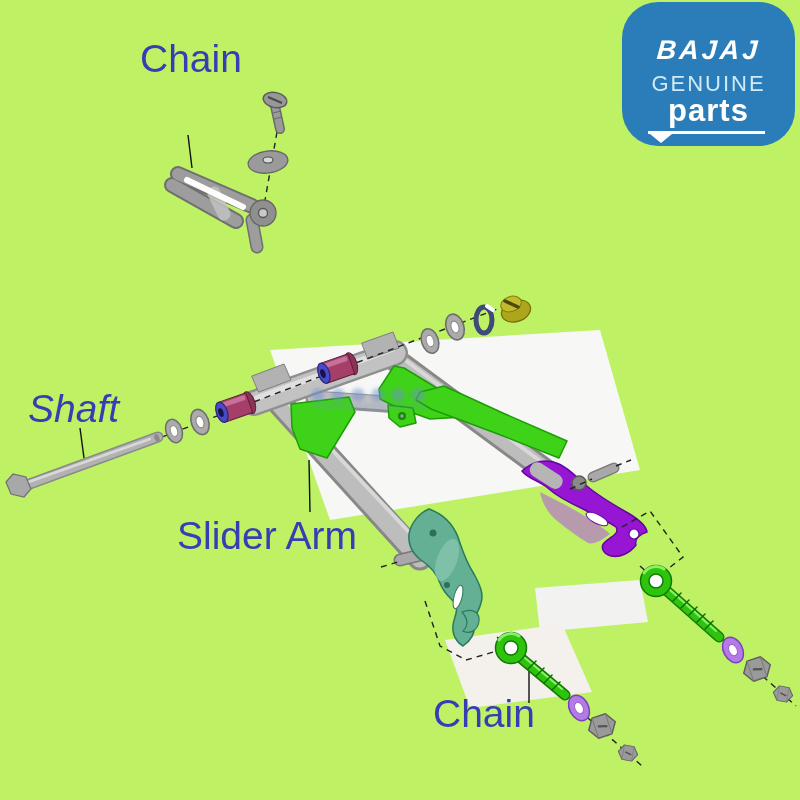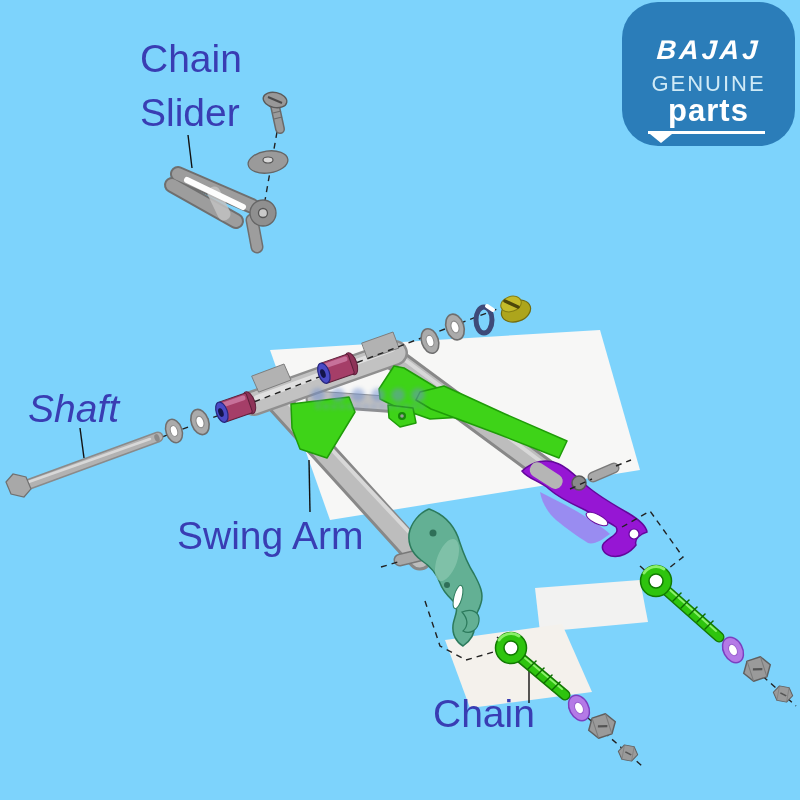--- a/index.html
+++ b/index.html
@@ -1,17 +1,17 @@
 <!DOCTYPE html>
 <html><head>
 <meta charset="utf-8">
 <style>
   html,body{margin:0;padding:0;background:#ffffff;}
   #stage{
-    position:relative;width:800px;height:800px;background:#7dd3fc;
+    position:relative;width:800px;height:800px;background:#bef264;
     font-family:"Liberation Sans",sans-serif;overflow:hidden;
   }
   
   .part-label{
     position:absolute;color:#393db3;font-size:39px;line-height:54px;
     font-weight:400;letter-spacing:0px;white-space:nowrap;
   }
   #lbl-chain-slider{left:140px;top:32px;}
   #lbl-shaft{left:28px;top:382px;font-style:italic;}
   #lbl-swing-arm{left:177px;top:509px;}
@@ -250,24 +250,23 @@
     <use href="#violetWasher" transform="translate(579,708) rotate(-28)"></use>
     <use href="#hexNut" transform="translate(602,726) rotate(-18) scale(1,0.92)"></use>
     <use href="#hexNut" transform="translate(628,753) rotate(10) scale(0.7,0.64)"></use>
   </svg>
 
   <div class="wm" id="wm1"></div>
   <div class="wm" id="wm2"></div>
 
   <div class="part-label" id="lbl-chain-slider">
     <div>Chain</div>
-    <div>Slider</div>
   </div>
   <div class="part-label" id="lbl-shaft">Shaft</div>
-  <div class="part-label" id="lbl-swing-arm">Swing Arm</div>
+  <div class="part-label" id="lbl-swing-arm">Slider Arm</div>
   <div class="part-label" id="lbl-chain-adjuster">
     <div>Chain</div>
   </div>
 
   <div id="logo">
     <div class="brand">BAJAJ</div>
     <div class="genuine">GENUINE</div>
     <div class="parts">parts</div>
     <div class="rule"></div>
     <div class="arrow"></div>

